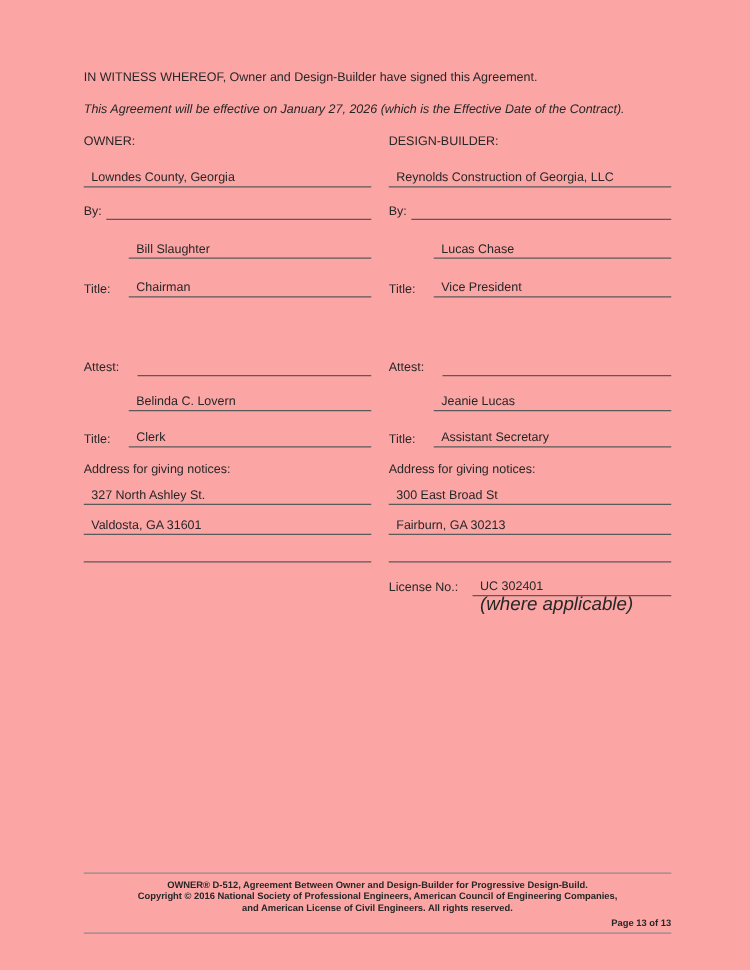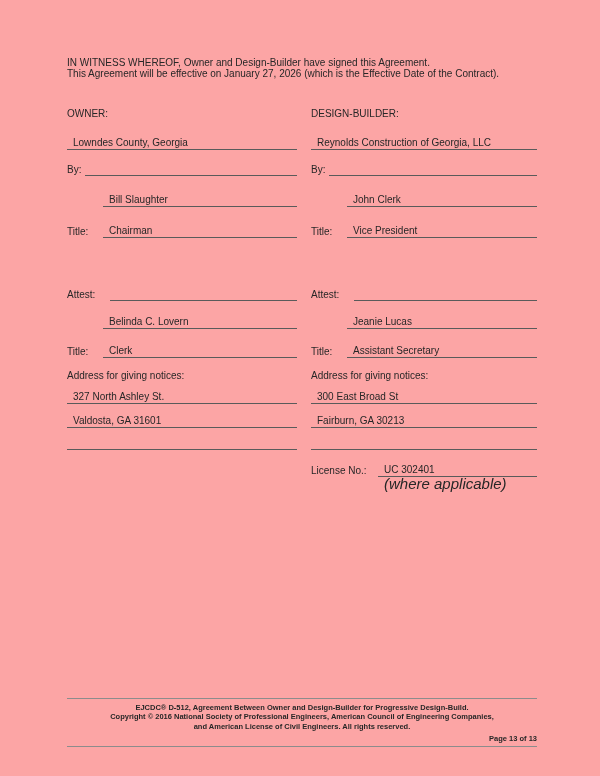--- a/index.html
+++ b/index.html
@@ -3,21 +3,21 @@
 <meta charset="utf-8">
 <style>
   html,body{margin:0;padding:0;background:#fff;}
   .page{
     position:relative;width:600px;height:776px;background:#fca5a5;
     font-family:"Liberation Sans",sans-serif;color:#272727;font-size:10px;
     overflow:hidden;
   }
   .para{position:absolute;left:67px;width:470px;margin:0;line-height:12px;}
   .p1{top:57px;}
-  .p2{top:68px;}
+  .p2{top:82px;font-style:italic;}
 
   .col{position:absolute;top:108px;}
   .col-left{left:67px;width:230px;}
   .col-right{left:311px;width:226px;}
 
   .hdr{height:13px;margin-bottom:15px;line-height:12px;}
 
   .field{
     display:flex;align-items:flex-end;box-sizing:border-box;
     border-bottom:1px solid #5a5a5a;padding-left:6px;line-height:12px;
@@ -122,21 +122,21 @@
     <div class="field f-entity">
       <span>Reynolds Construction of Georgia, LLC</span>
     </div>
 
     <div class="frow r-by">
       <span class="lbl lbl-by">By:</span>
       <span class="fill"></span>
     </div>
 
     <div class="field f-name">
-      <span>John Clerk</span>
+      <span>Lucas Chase</span>
     </div>
 
     <div class="frow r-title1">
       <span class="lbl lbl-title">Title:</span>
       <span class="fill">
           <span>Vice President</span>
         </span>
     </div>
 
     <div class="frow r-attest">
@@ -170,19 +170,19 @@
     <div class="frow">
       <span class="lbl lbl-license">License No.:</span>
       <span class="fill">
           <span>UC 302401</span>
         </span>
     </div>
     <div class="where">(where applicable)</div>
   </div>
 
   <div class="footer">
-    <div class="fline">EJCDC® D-512, Agreement Between Owner and Design-Builder for Progressive Design-Build.</div>
+    <div class="fline">OWNER® D-512, Agreement Between Owner and Design-Builder for Progressive Design-Build.</div>
     <div class="fline">Copyright © 2016 National Society of Professional Engineers, American Council of Engineering Companies,</div>
     <div class="fline">and American License of Civil Engineers. All rights reserved.</div>
     <div class="fpage">Page 13 of 13</div>
   </div>
 
 </div>
 
 </body></html>

